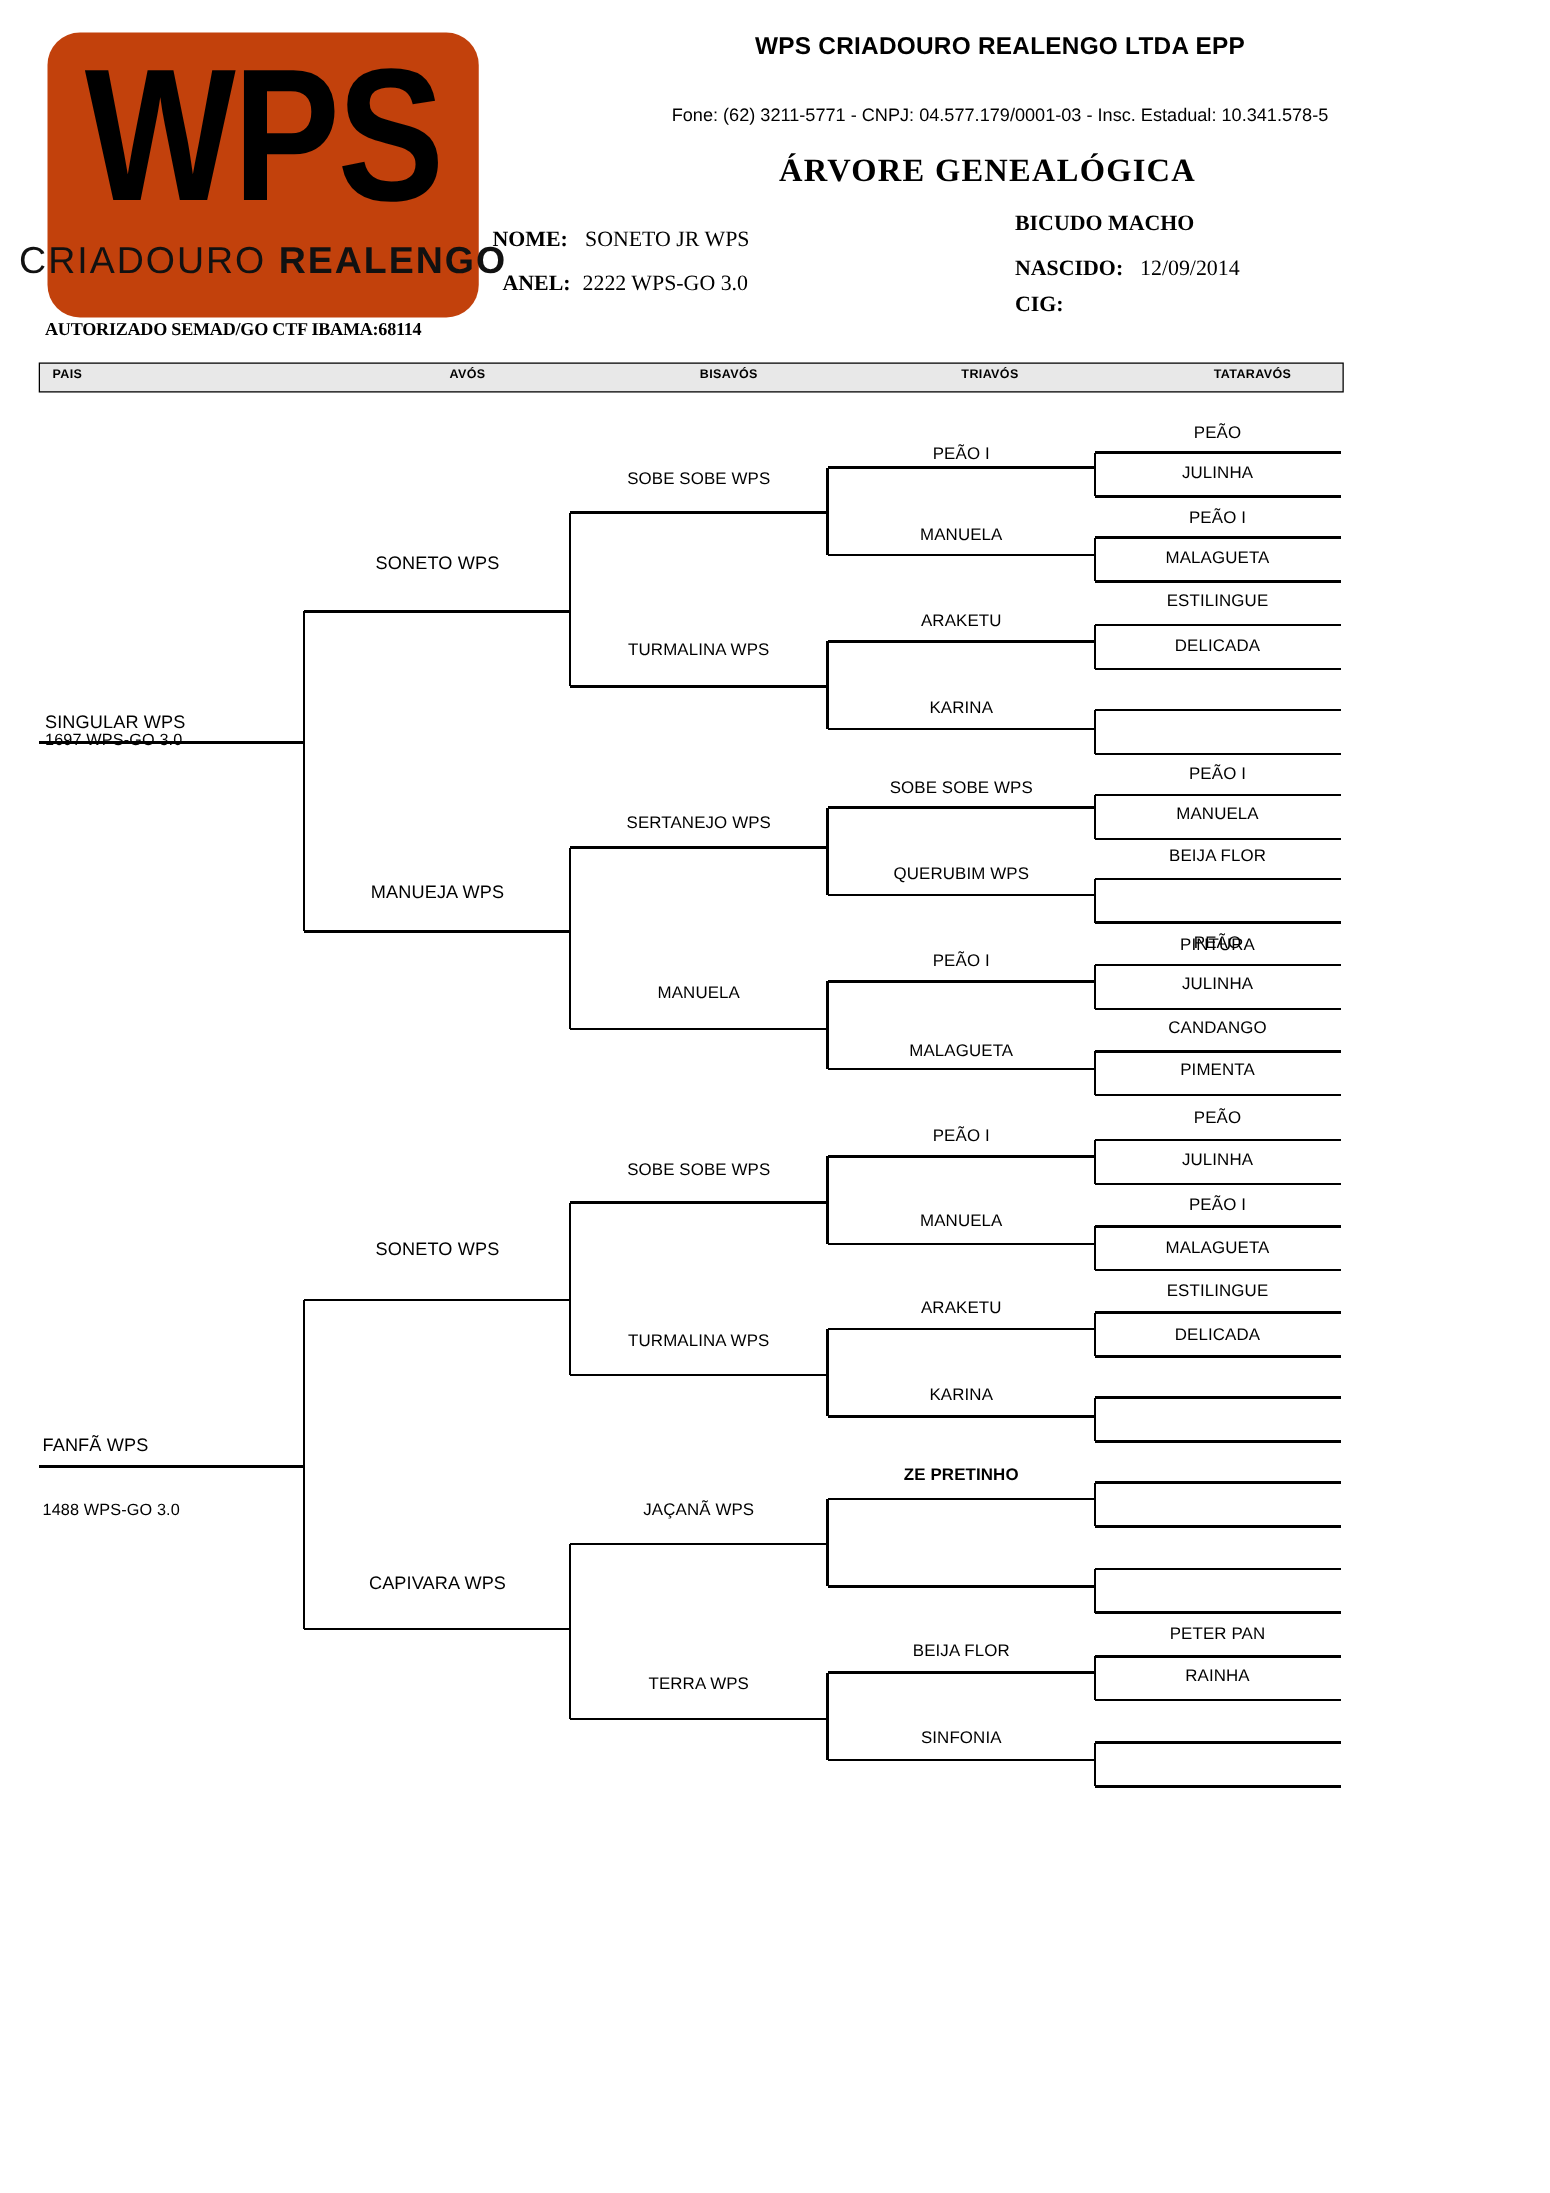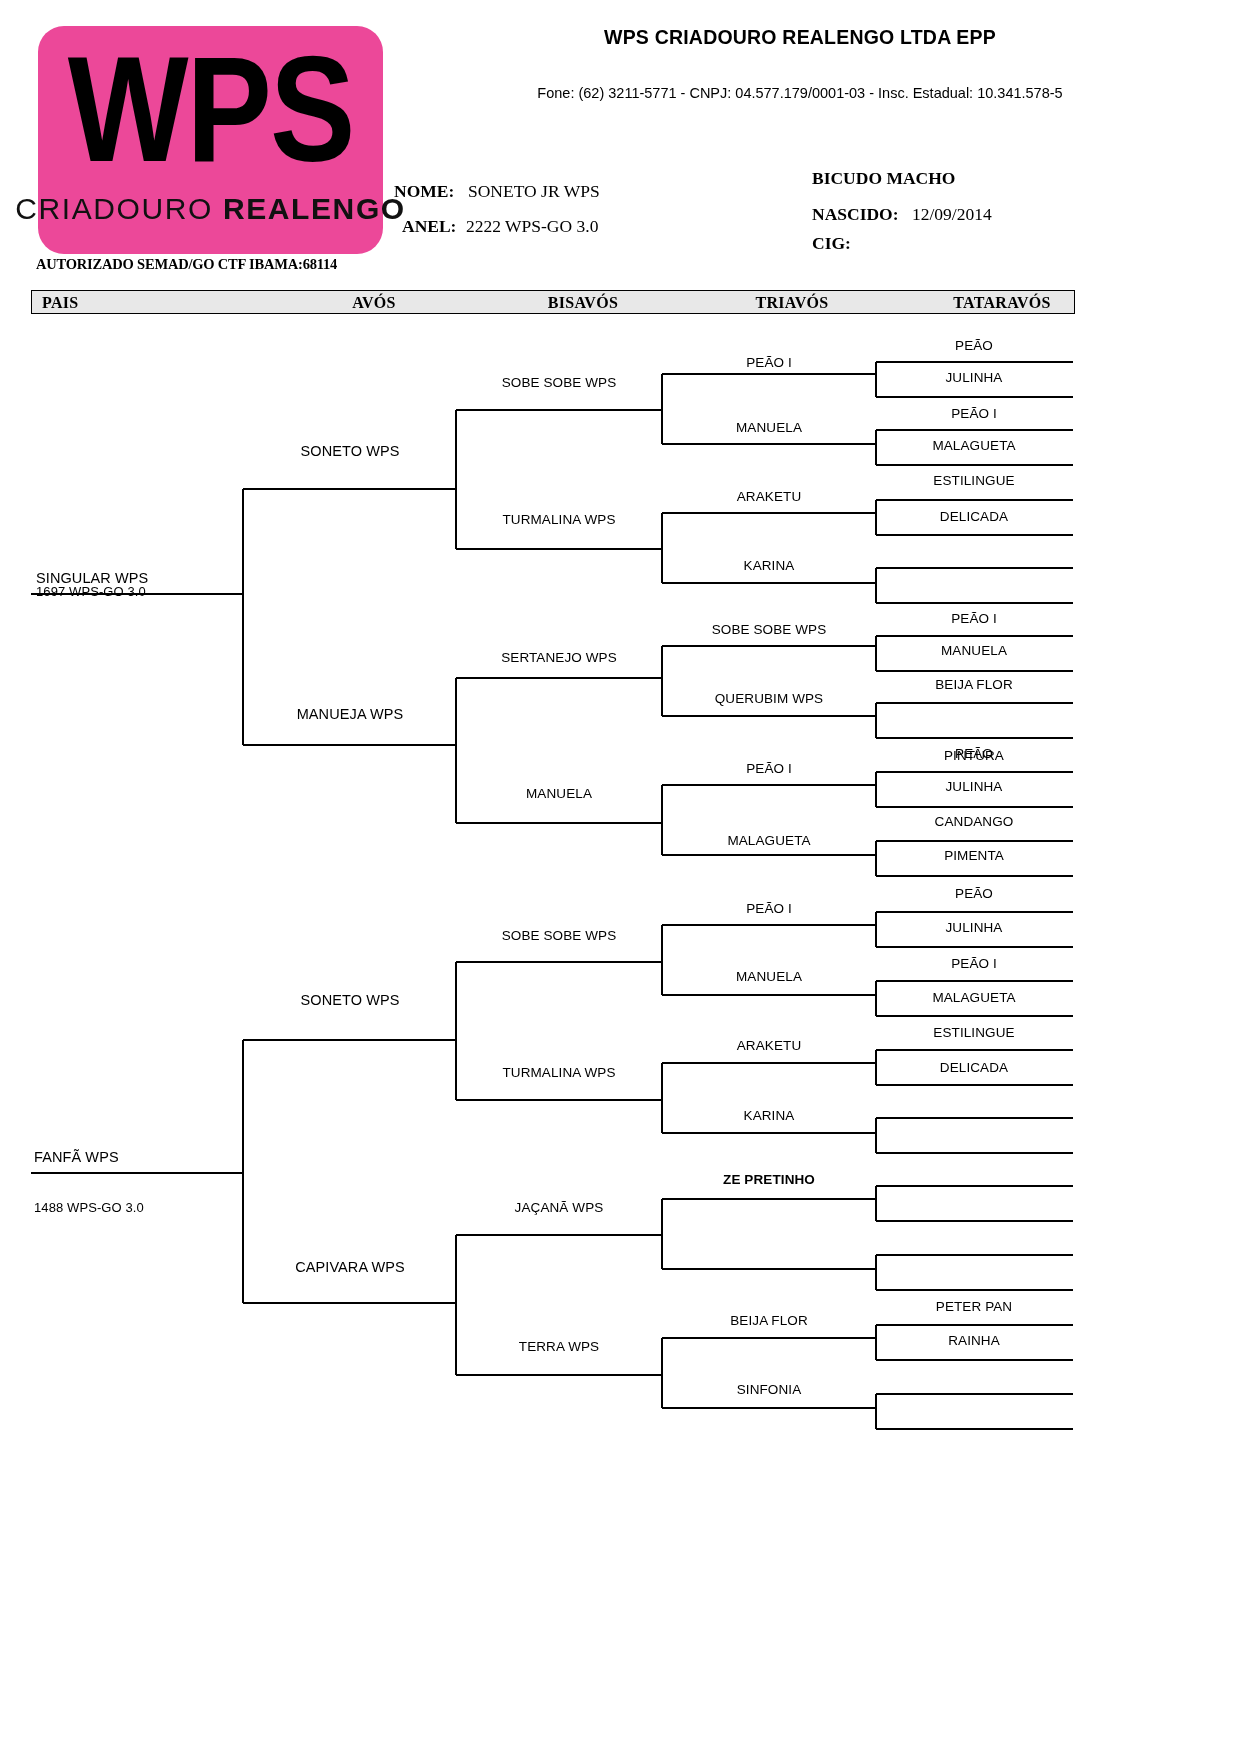--- a/index.html
+++ b/index.html
@@ -10,21 +10,21 @@
     color:#000;
     position:relative;
     overflow:hidden;
   }
 
   
   #header{position:absolute;left:0;top:0;width:1240px;height:290px;}
 
   #logo{
     position:absolute;left:38px;top:26px;width:345px;height:228px;
-    background:#ec4899;border-radius:26px;
+    background:#c2410c;border-radius:26px;
     display:flex;flex-direction:column;align-items:center;justify-content:center;
   }
   #logo-wps{
     font-family:"Liberation Sans", sans-serif;
     font-weight:bold;font-size:128px;line-height:0.92;
     letter-spacing:-2px;color:#000;margin-top:-4px;
     transform:scaleY(1.18);
   }
   #logo-sub{
     margin-top:24px;font-size:30px;letter-spacing:1.6px;color:#111;
@@ -63,23 +63,22 @@
     font-family:"Liberation Serif", serif;font-weight:bold;font-size:14.5px;
     letter-spacing:-.2px;
   }
 
   
   #colbar{
     position:absolute;left:31px;top:290px;width:1042px;height:22px;
     background:#e8e8e8;border:1px solid #000;
   }
   #colbar .ch{
-    position:absolute;top:3px;font-weight:bold;font-size:16px;
+    position:absolute;top:3px;font-weight:bold;font-size:10px;
     letter-spacing:.3px;
-    font-family:Liberation Serif, serif;
   }
   #ch-pais{left:10px;}
   #ch-avos{left:292px;width:100px;text-align:center;}
   #ch-bisavos{left:486px;width:130px;text-align:center;}
   #ch-triavos{left:700px;width:120px;text-align:center;}
   #ch-tataravos{left:900px;width:140px;text-align:center;}
 
   
   #tree{position:absolute;left:0;top:0;width:1240px;height:1754px;}
   #tree svg{position:absolute;left:0;top:0;}
@@ -96,20 +95,21 @@
 
 <div id="header">
 
   <div id="logo">
     <div id="logo-wps">WPS</div>
     <div id="logo-sub"><span>CRIADOURO </span><b>REALENGO</b></div>
   </div>
 
   <div id="company">WPS CRIADOURO REALENGO LTDA EPP</div>
   <div id="addr2">Fone: (62) 3211-5771  -  CNPJ: 04.577.179/0001-03  -  Insc. Estadual: 10.341.578-5</div>
+  <div id="title">ÁRVORE  GENEALÓGICA</div>
 
   <div id="nome-lbl" class="serif-lbl">NOME:</div>
   <div id="nome-val" class="serif-val">SONETO JR WPS</div>
   <div id="anel-lbl" class="serif-lbl">ANEL:</div>
   <div id="anel-val" class="serif-val">2222 WPS-GO 3.0</div>
 
   <div id="sexo" class="serif-lbl">BICUDO MACHO</div>
   <div id="nasc-lbl" class="serif-lbl">NASCIDO:</div>
   <div id="nasc-val" class="serif-val">12/09/2014</div>
   <div id="cig-lbl" class="serif-lbl">CIG:</div>

